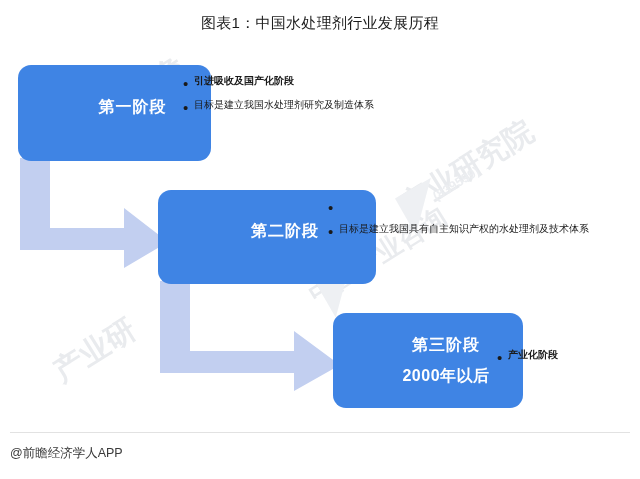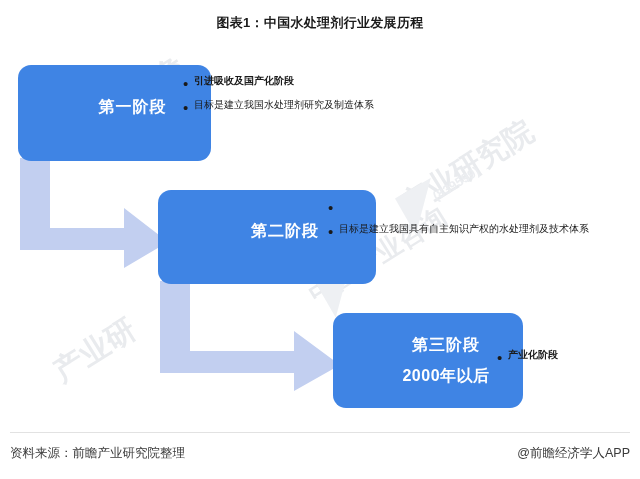--- a/index.html
+++ b/index.html
@@ -20,22 +20,22 @@
     height: 479px;
   }
 
   
   .title {
     position: absolute;
     left: 0;
     top: 14px;
     width: 640px;
     text-align: center;
-    font-size: 13px;
-    font-weight: bold;
+    font-size: 15px;
+    font-weight: normal;
     color: #1a1a1a;
     letter-spacing: 0.3px;
     white-space: nowrap;
   }
 
   
   .wm {
     position: absolute;
     color: #e9ebee;
     font-weight: bold;
@@ -211,17 +211,16 @@
 
   <div id="bullets3" class="bullets">
     <div class="bullet-row">
       <span class="bullet-dot">•</span>
       <span class="bullet-text strong">产业化阶段</span>
     </div>
   </div>
 
   <div class="footer-rule"></div>
   <div class="footer">
-    <span class="footer-left">资料来源：前瞻产业研究院整理</span>
     <span class="footer-right">@前瞻经济学人APP</span>
   </div>
 
 </div>
 
 </body></html>

